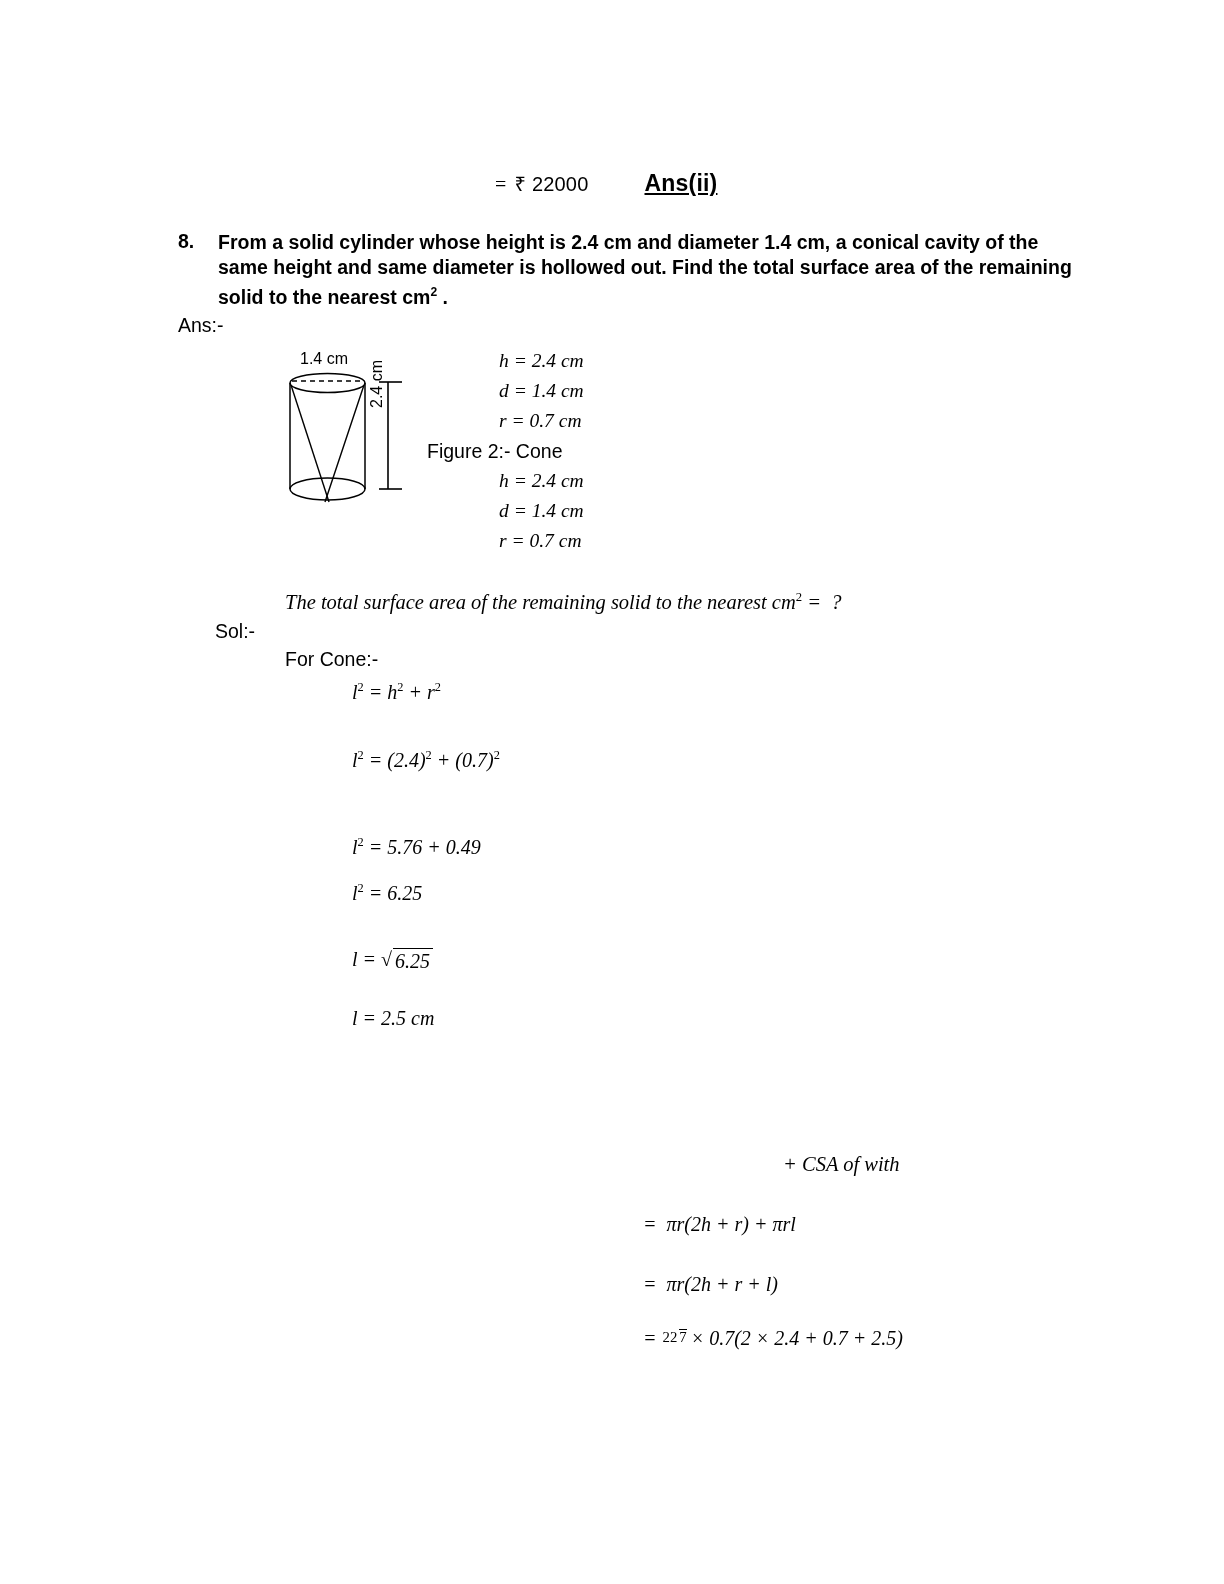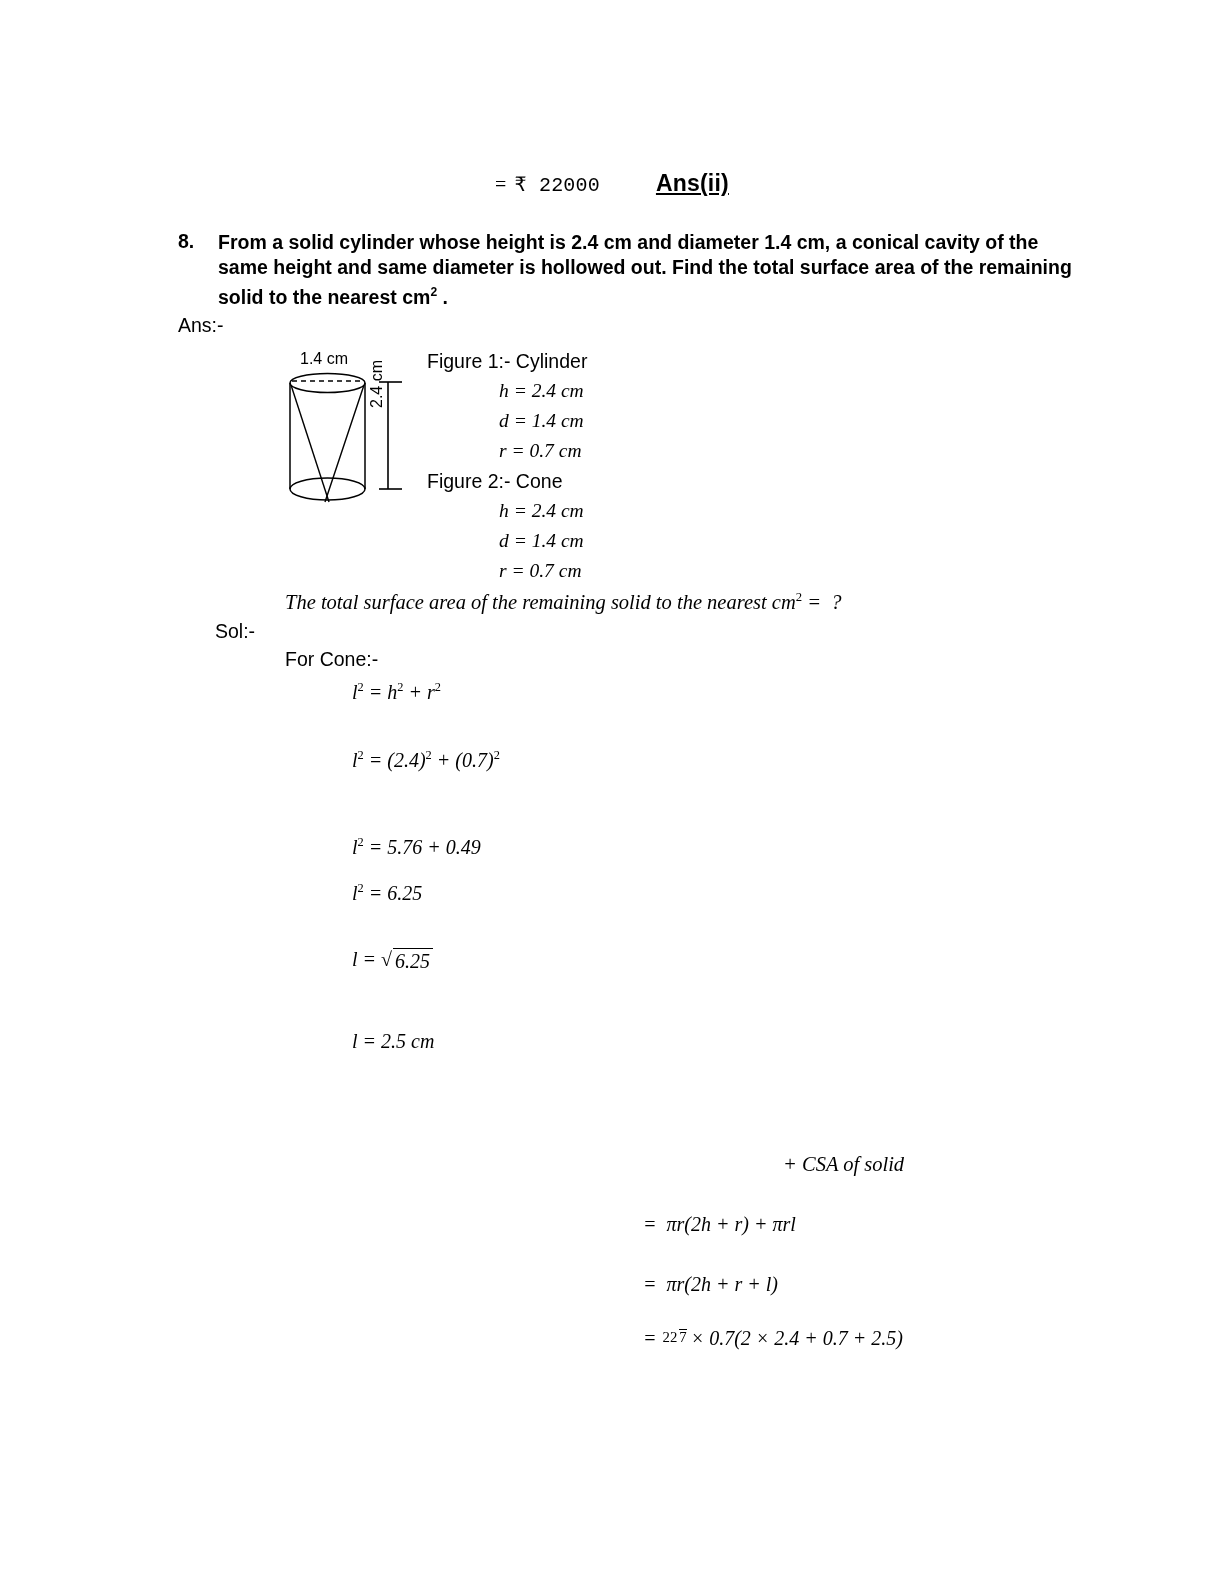--- a/index.html
+++ b/index.html
@@ -25,21 +25,21 @@
 
   
   #prev-answer-row {
     left: 495px; top: 170px;
     font-size: 20px;
     letter-spacing: .2px;
     display: flex;
     align-items: baseline;
   }
   #prev-answer-eq { font-family: "Liberation Serif", serif; margin-right: 8px; }
-  #prev-answer-value { font-family: Liberation Mono, monospace; }
+  #prev-answer-value { font-family: Liberation Sans, sans-serif; }
   #prev-answer-tag {
     margin-left: 56px;
     font-weight: bold;
     text-decoration: underline;
     font-size: 23px;
     font-family: "Liberation Sans", sans-serif;
   }
 
   
   #question-block {
@@ -126,21 +126,21 @@
     font-size: 19.5px;
     font-family: "Liberation Sans", sans-serif;
     font-style: normal;
   }
 
   #eq-l2-def   { left: 352px; top: 680px; }
   #eq-l2-sub   { left: 352px; top: 748px; }
   #eq-l2-sum   { left: 352px; top: 815px; margin-top: 20px; }
   #eq-l2-val   { left: 352px; top: 881px; }
   #eq-l-sqrt   { left: 352px; top: 948px; }
-  #eq-l-val    { left: 352px; top: 1007px; margin-top: 23px; }
+  #eq-l-val    { left: 352px; top: 1007px; }
 
   
   .sqrt { display: inline-flex; align-items: stretch; }
   .sqrt-sign { font-style: normal; margin-right: 1px; }
   .sqrt-body {
     border-top: 1.4px solid #000;
     padding: 1px 3px 0 2px;
   }
 
   
@@ -207,21 +207,20 @@
       <line x1="19" y1="35" x2="57" y2="152" stroke="#000" stroke-width="1.4"></line>
       <line x1="92" y1="35" x2="53" y2="152" stroke="#000" stroke-width="1.4"></line>
 
       <line x1="116" y1="32" x2="116" y2="139" stroke="#000" stroke-width="1.6"></line>
       <line x1="107" y1="32" x2="130" y2="32" stroke="#000" stroke-width="1.6"></line>
       <line x1="107" y1="139" x2="130" y2="139" stroke="#000" stroke-width="1.6"></line>
     </svg>
   </div>
 
   <div id="figure-spec">
-    <div class="fig-heading">Figure 1:- Cylinder</div>
     <div class="fig-eq">h = 2.4 cm</div>
     <div class="fig-eq">d = 1.4 cm</div>
     <div class="fig-eq">r = 0.7 cm</div>
     <div class="fig-heading">Figure 2:- Cone</div>
     <div class="fig-eq">h = 2.4 cm</div>
     <div class="fig-eq">d = 1.4 cm</div>
     <div class="fig-eq">r = 0.7 cm</div>
   </div>
 
   <div class="mathline" id="target-line"><span>The total surface area of the remaining solid to the nearest cm</span><sup>2</sup><span> =  ?</span></div>
@@ -234,21 +233,21 @@
   <div class="mathline" id="eq-l2-sub"><span>l</span><sup>2</sup><span> = (2.4)</span><sup>2</sup><span> + (0.7)</span><sup>2</sup></div>
 
   <div class="mathline" id="eq-l2-sum"><span>l</span><sup>2</sup><span> = 5.76 + 0.49</span></div>
 
   <div class="mathline" id="eq-l2-val"><span>l</span><sup>2</sup><span> = 6.25</span></div>
 
   <div class="mathline" id="eq-l-sqrt"><span>l = </span><span class="sqrt"><span class="sqrt-sign">√</span><span class="sqrt-body">6.25</span></span></div>
 
   <div class="mathline" id="eq-l-val">l = 2.5 cm</div>
 
-  <div class="mathline" id="tsa-statement-cont">+ CSA of solid</div>
+  <div class="mathline" id="tsa-statement-cont">+ CSA of with</div>
 
   <div class="mathline" id="eq-pi-expand">=  πr(2h + r) + πrl</div>
   <div class="mathline" id="eq-pi-factor">=  πr(2h + r + l)</div>
 
   <div class="mathline" id="eq-pi-numeric">
     <span>=</span>
     <span class="frac">
       <span class="num">22</span>
       <span class="den">7</span>
     </span>

